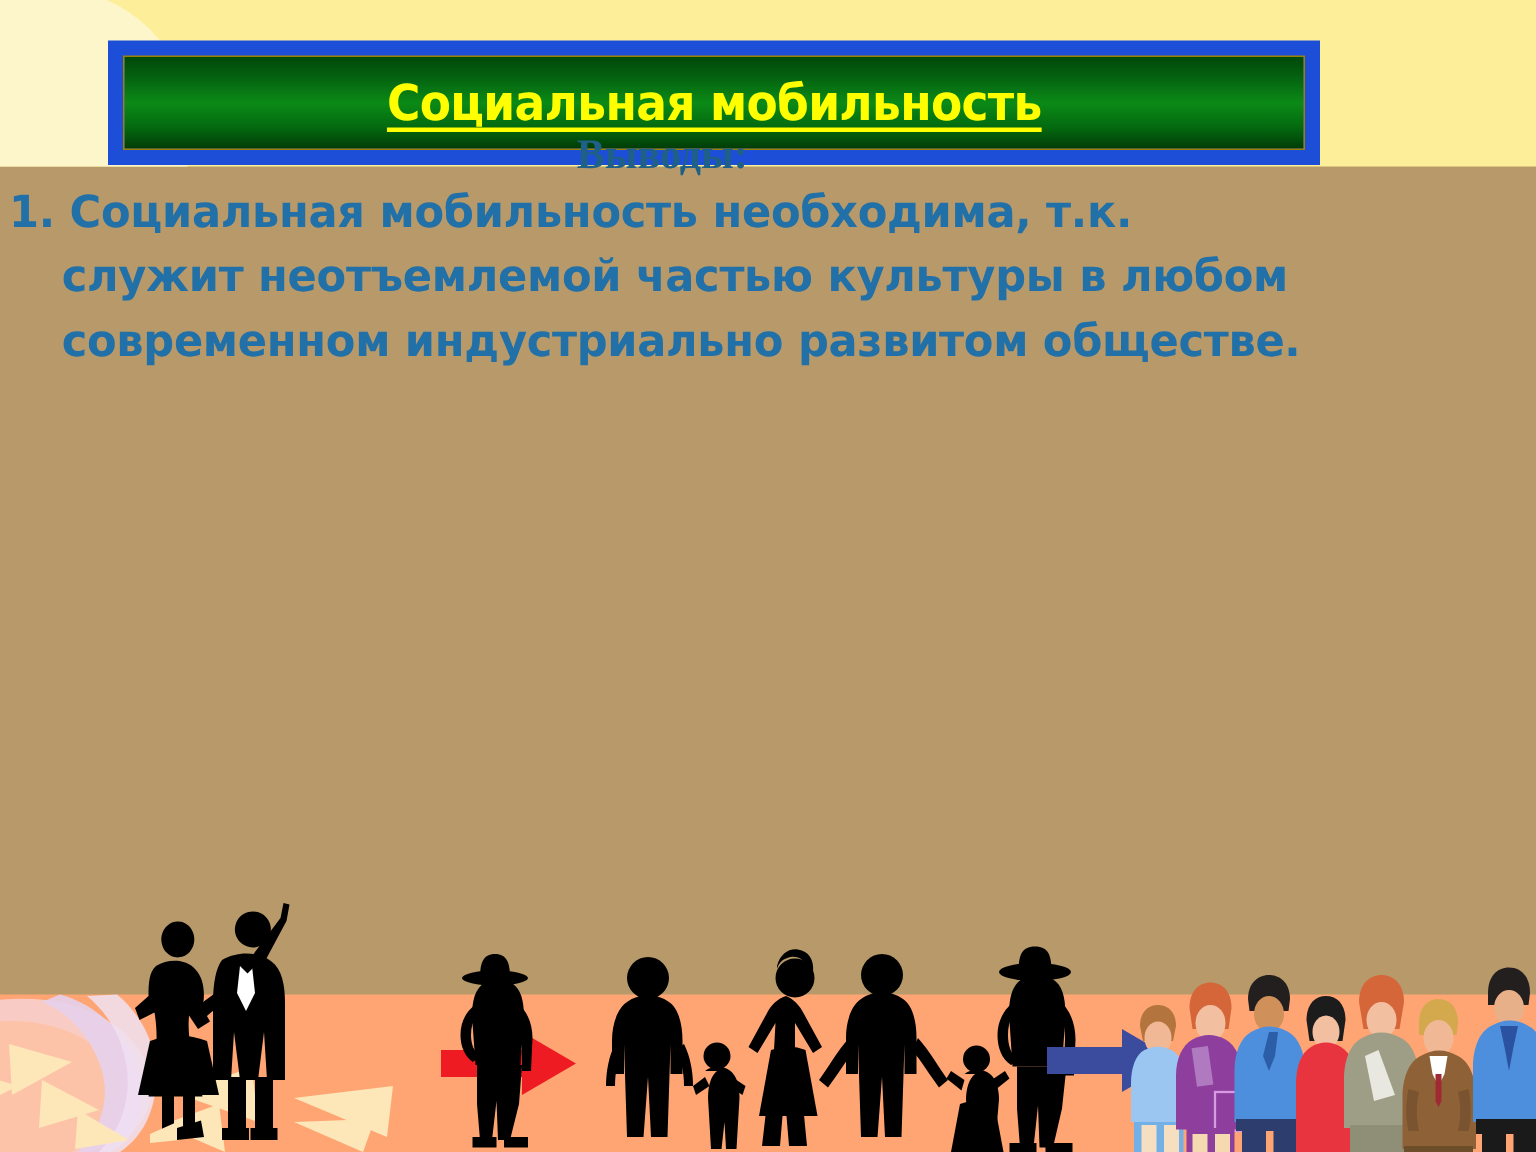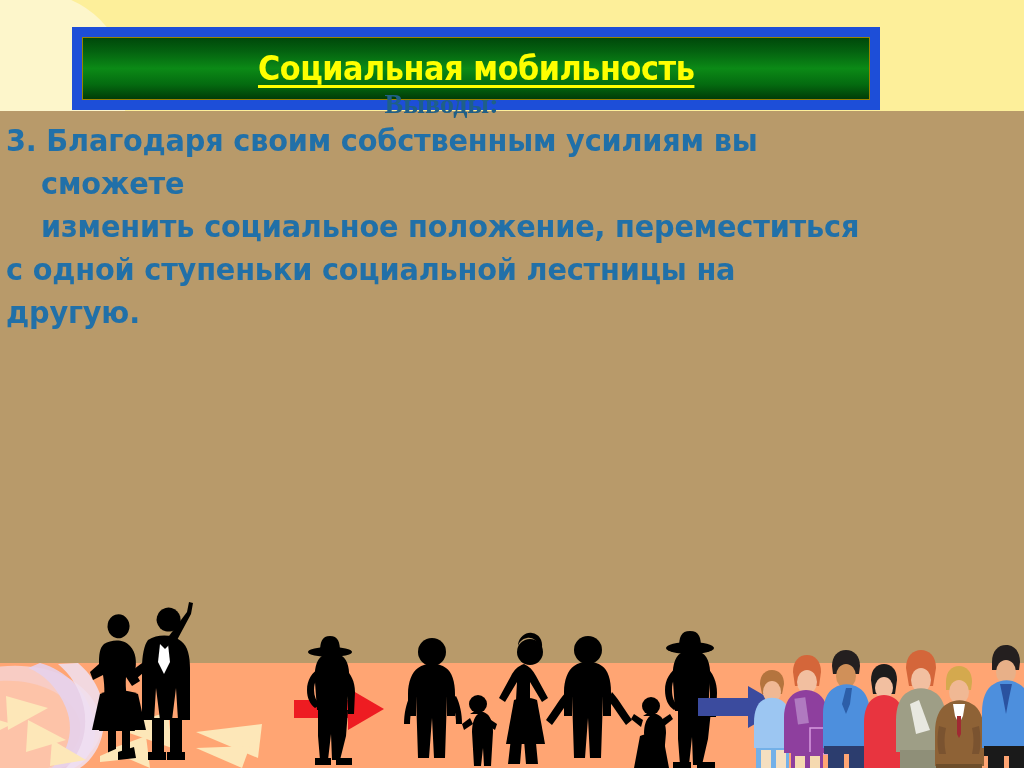--- a/index.html
+++ b/index.html
@@ -135,25 +135,23 @@
   <div id="title-box">
     <div id="title-inner">
       <span id="title-text">Социальная мобильность</span>
     </div>
   </div>
 
   <div id="subtitle">Выводы:</div>
 
   <div id="body-text">
     <div class="para">
-      <div class="line">3. Благодаря своим собственным усилиям вы</div>
-      <div class="line ind">сможете</div>
-      <div class="line ind"> изменить социальное положение, переместиться</div>
-      <div class="line">с одной ступеньки социальной лестницы на</div>
-      <div class="line">другую.</div>
+      <div class="line">1. Социальная мобильность необходима, т.к.</div>
+      <div class="line ind">служит неотъемлемой частью культуры в любом</div>
+      <div class="line ind">современном индустриально развитом обществе.</div>
     </div>
   </div>
 
   <div id="illus"></div>
 
   <div id="illus-overflow">
     <svg width="1024" height="168" viewBox="0 0 1024 168" xmlns="http://www.w3.org/2000/svg">
 
       <defs>
         <clipPath id="bandclip">

